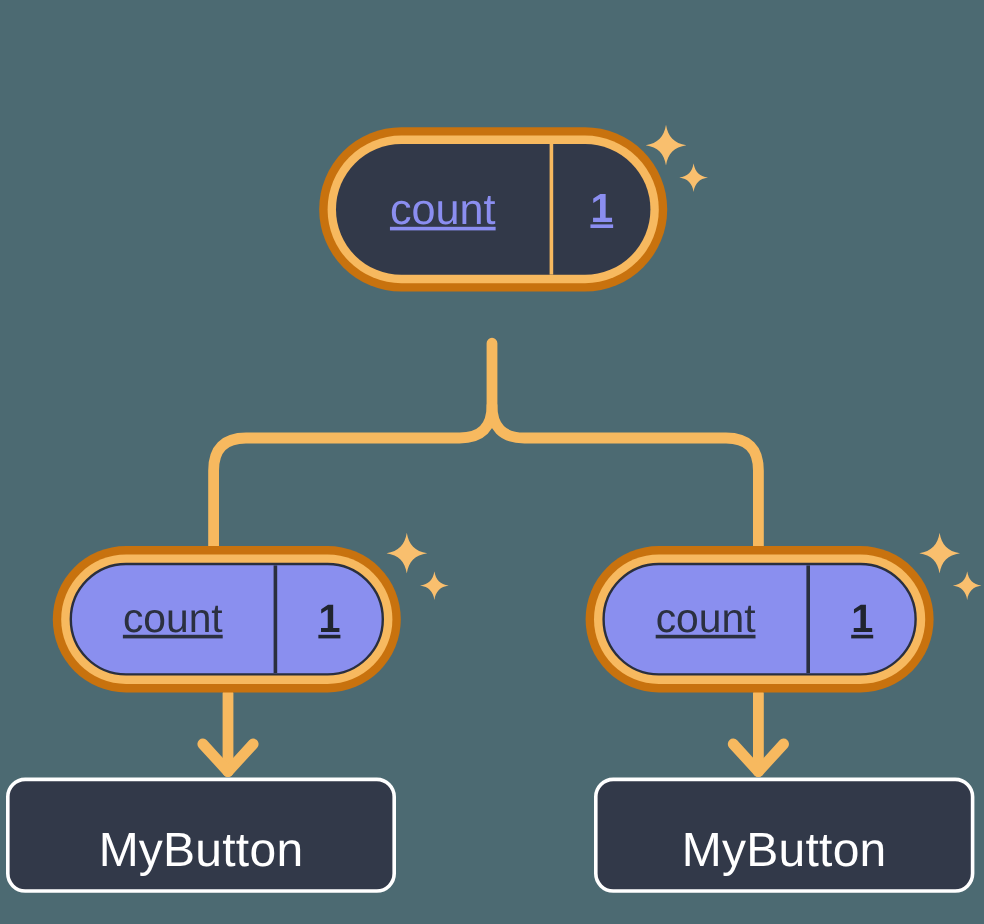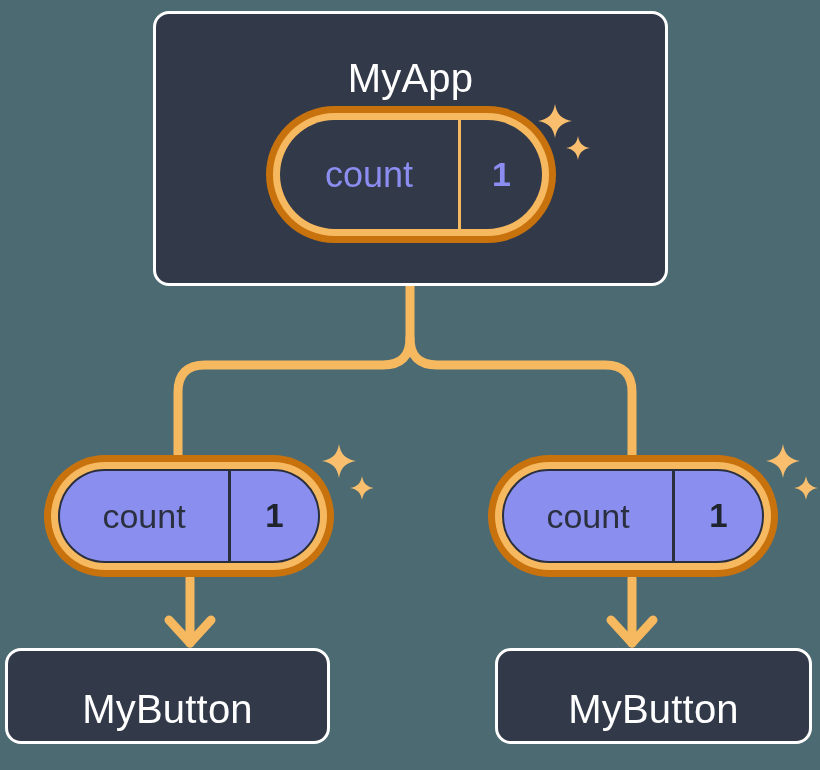--- a/index.html
+++ b/index.html
@@ -70,20 +70,21 @@
     align-items:center;
     border-radius:999px;
     box-sizing:border-box;
     overflow:hidden;
   }
   .pill-key,.pill-val{
     display:flex;align-items:center;justify-content:center;
     height:100%;
     box-sizing:border-box;
     white-space:nowrap;
+    text-decoration:underline;
   }
 
   
   .pill.dark .pill-body{background:#323949;}
   .pill.dark .pill-key{color:#8b8ef0;font-weight:400;}
   .pill.dark .pill-val{color:#8b8ef0;font-weight:700;
         border-left:3px solid #f7b95f;}
 
   
   .pill.purple .pill-body{background:#8a8fef;border:2px solid #2a2f3e;}
@@ -123,23 +124,20 @@
              Q632,365 632,392
              L632,455" fill="none" stroke="#f7b95f" stroke-width="9" stroke-linecap="round" stroke-linejoin="round"></path>
 
     <path d="M190,578 L190,643" fill="none" stroke="#f7b95f" stroke-width="9" stroke-linecap="round"></path>
     <path d="M169,620 L190,643 L211,620" fill="none" stroke="#f7b95f" stroke-width="9" stroke-linecap="round" stroke-linejoin="round"></path>
 
     <path d="M632,578 L632,643" fill="none" stroke="#f7b95f" stroke-width="9" stroke-linecap="round"></path>
     <path d="M611,620 L632,643 L653,620" fill="none" stroke="#f7b95f" stroke-width="9" stroke-linecap="round" stroke-linejoin="round"></path>
   </svg>
 
-  <div class="card" id="app-card">
-    <div class="card-title">MyApp</div>
-  </div>
 
   <div class="pill dark" id="app-pill">
     <div class="pill-inner">
       <div class="pill-body">
         <span class="pill-key">count</span>
         <span class="pill-val">1</span>
       </div>
     </div>
   </div>
 

